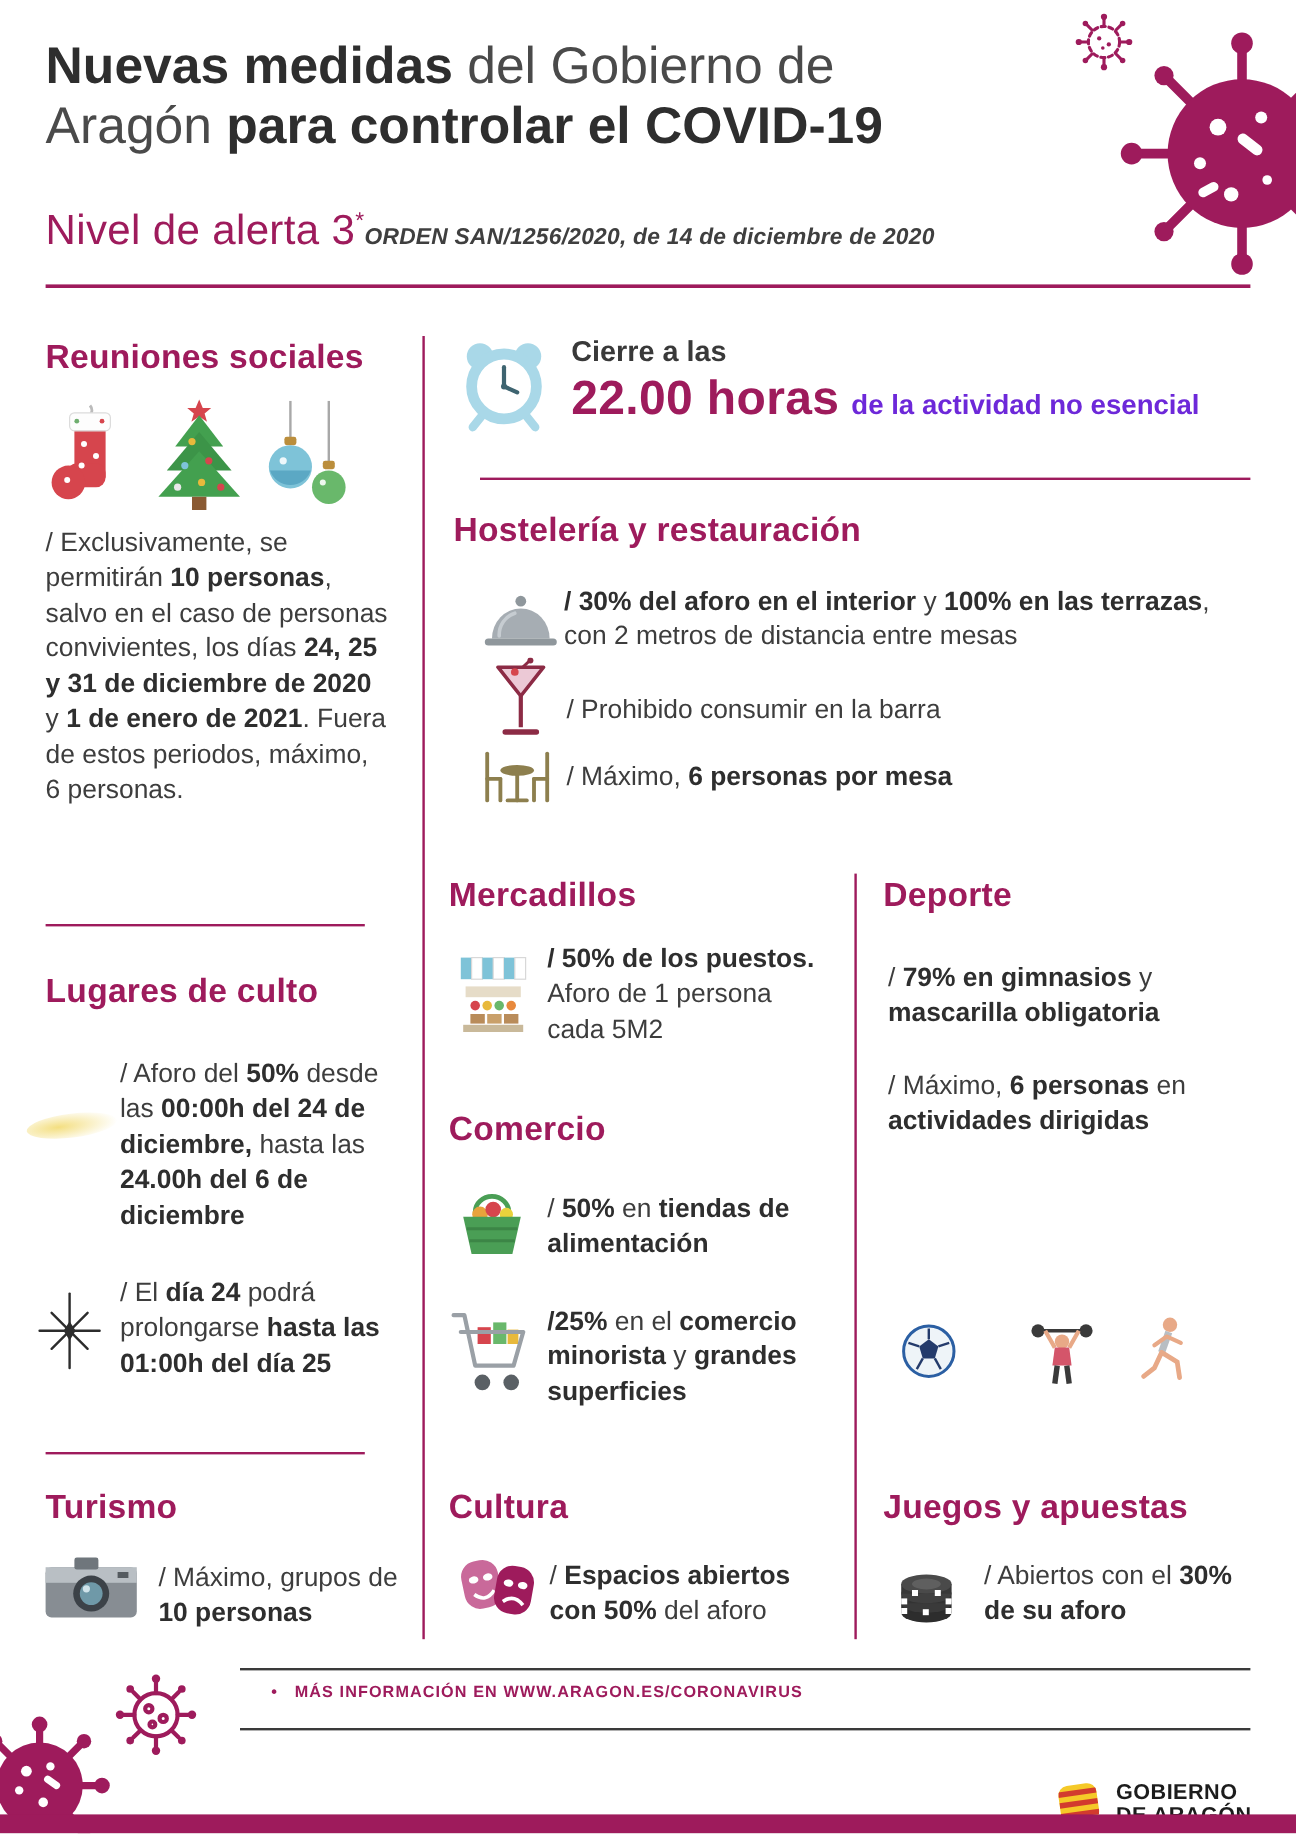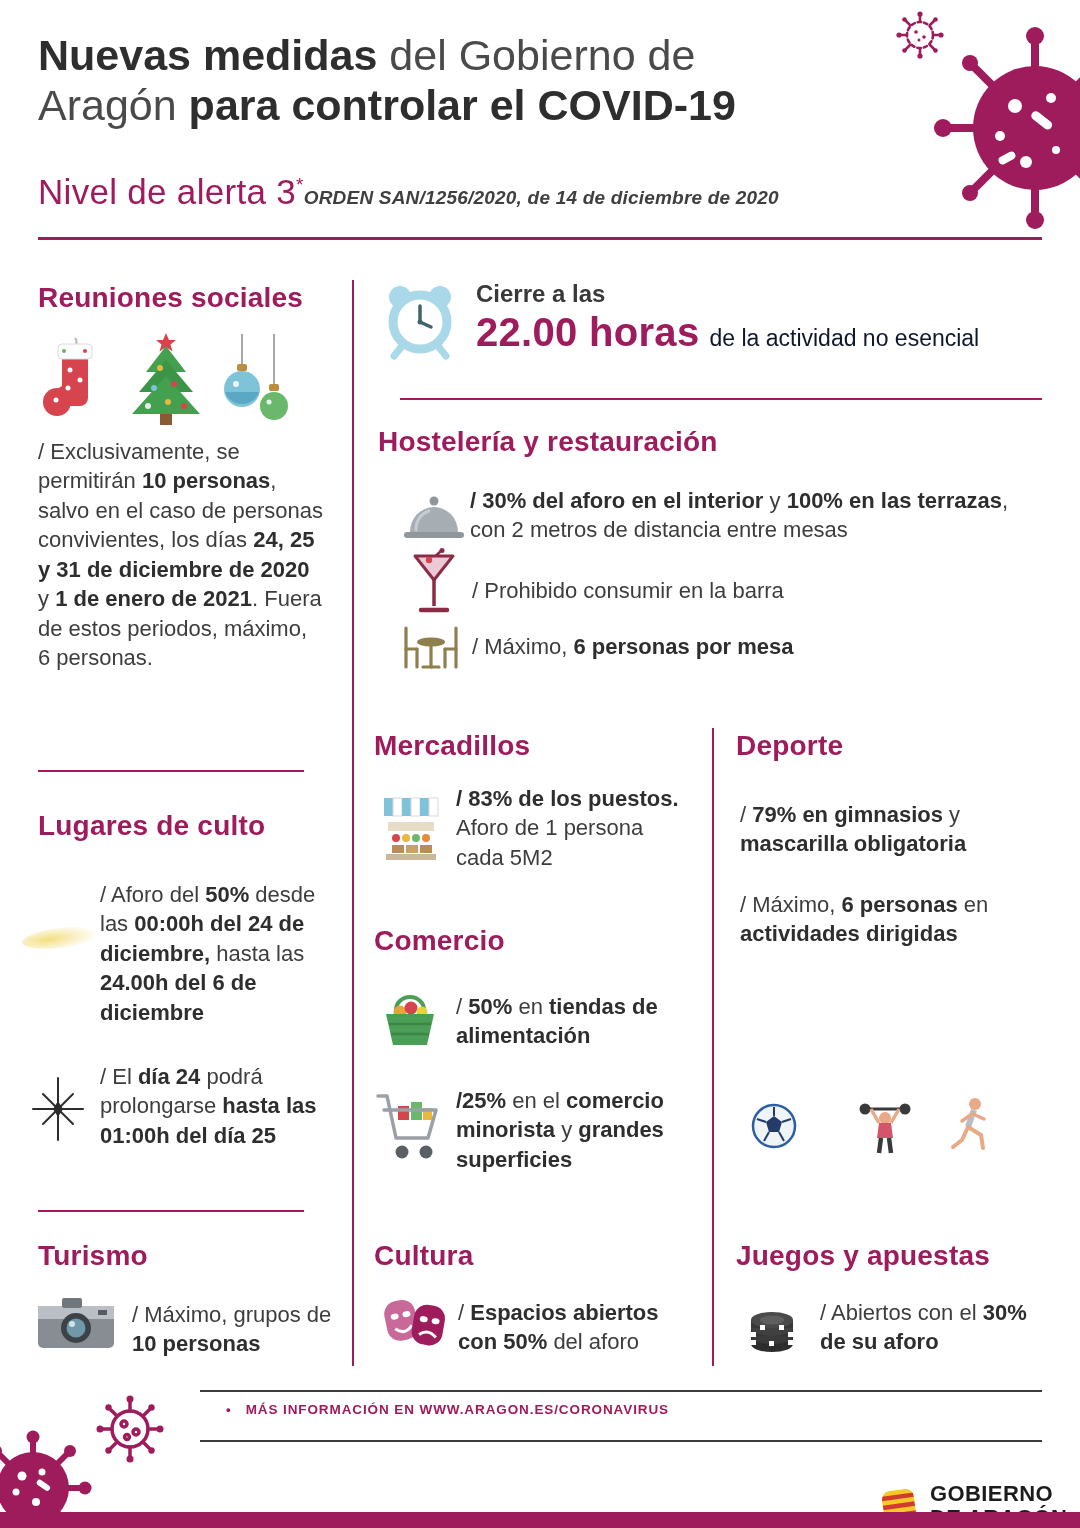--- a/index.html
+++ b/index.html
@@ -19,25 +19,25 @@
   .alert sup{font-size:19px;}
   .order{font-size:19px;font-style:italic;color:#3f3f3f;font-weight:700;letter-spacing:.2px;}
   .h2{font-size:28px;font-weight:700;color:var(--accent);margin:0;letter-spacing:.2px;}
   .body-text{font-size:22px;color:var(--text);line-height:1.34;}
   .body-text .b,.rich .b{font-weight:700;color:#2e2e2e;}
   .rule{position:absolute;background:var(--accent);}
   .rule-dark{position:absolute;background:#3a3a3a;}
   .vline{position:absolute;width:2px;background:var(--accent);}
   .closing-intro{font-size:24px;font-weight:700;color:#393939;}
   .closing-time{font-size:40px;font-weight:700;color:var(--accent);letter-spacing:.3px;}
-  .closing-detail{font-size:23px;font-weight:400;color:#0f172a;margin-left:10px;}
+  .closing-detail{font-size:23px;font-weight:700;color:#6d28d9;margin-left:10px;}
   .footer-info{font-size:13.5px;color:var(--accent);letter-spacing:.9px;font-weight:600;display:flex;align-items:center;gap:14px;}
   .footer-info .url{font-weight:800;margin-top:36px;}
   .logo{display:flex;align-items:center;gap:10px;}
-  .logo-text{font-size:22px;font-weight:700;color:#1c1c1c;line-height:1.08;letter-spacing:.4px;}
+  .logo-text{font-size:18px;font-weight:700;color:#1c1c1c;line-height:1.08;letter-spacing:.4px;}
   .bottom-bar{position:absolute;left:0;top:1512px;width:1080px;height:16px;background:var(--accent);}
 </style>
 </head>
 <body>
 
 <div class="page">
 
   <svg class="abs" style="left:893px;top:8px" width="54" height="54" viewBox="0 0 54 54">
     <g stroke="#9e1b5c" stroke-width="2.6" fill="none" stroke-linecap="round">
       <circle cx="27" cy="27" r="13" stroke-dasharray="3.5 3"></circle>
@@ -266,21 +266,21 @@
       <circle cx="16" cy="46" r="4" fill="#d6454d"></circle>
         <circle cx="26" cy="46" r="4" fill="#e8b93c"></circle>
       <circle cx="36" cy="46" r="4" fill="#69b86b"></circle>
         <circle cx="46" cy="46" r="4" fill="#e8893c"></circle>
       <rect x="12" y="53" width="12" height="8" fill="#b98c5a"></rect>
         <rect x="26" y="53" width="12" height="8" fill="#c9a06a"></rect>
       <rect x="40" y="53" width="12" height="8" fill="#b98c5a"></rect>
     </g>
     <rect x="6" y="62" width="50" height="6" fill="#c9b99a"></rect>
   </svg>
-  <div class="abs body-text rich" style="left:456px;top:784px;width:240px"><span class="b">/ 83% de los puestos.</span><span> Aforo de 1 persona cada 5M2</span></div>
+  <div class="abs body-text rich" style="left:456px;top:784px;width:240px"><span class="b">/ 50% de los puestos.</span><span> Aforo de 1 persona cada 5M2</span></div>
 
   <h2 class="abs h2" style="left:374px;top:925px">Comercio</h2>
   <svg class="abs" style="left:378px;top:986px" width="64" height="62" viewBox="0 0 64 62">
     <path d="M18,24 a14,13 0 0 1 28,0" fill="none" stroke="#4a9e55" stroke-width="4"></path>
     <circle cx="22" cy="26" r="6.5" fill="#e8a33c"></circle>
       <circle cx="33" cy="22" r="6.5" fill="#d6454d"></circle>
     <circle cx="44" cy="26" r="5.5" fill="#e8d23c"></circle>
     <path d="M8,28 h48 l-7,31 h-34 z" fill="#4a9e55"></path>
     <line x1="11" y1="38" x2="53" y2="38" stroke="#3c8546" stroke-width="2.5"></line>
     <line x1="13" y1="48" x2="51" y2="48" stroke="#3c8546" stroke-width="2.5"></line>

